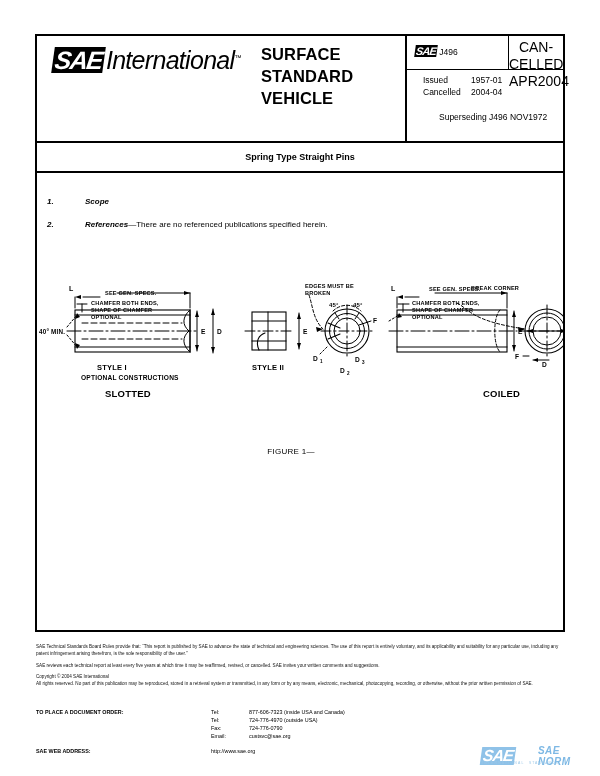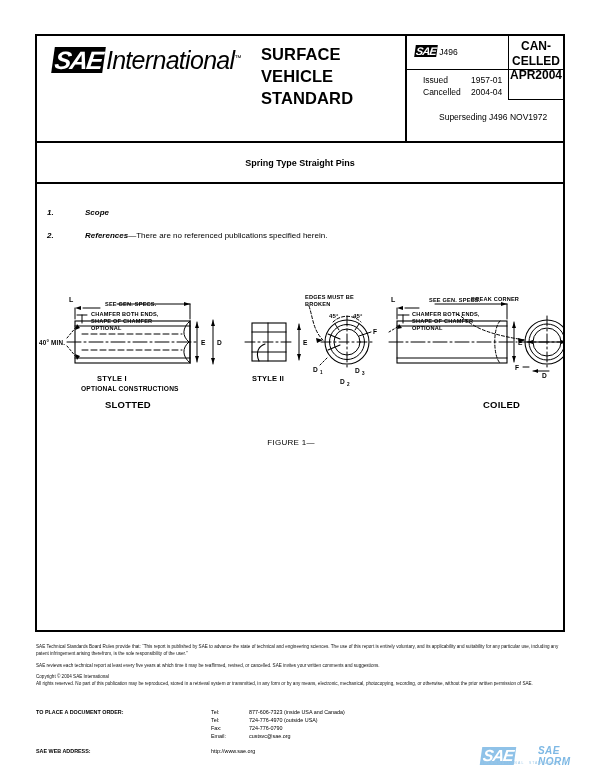--- a/index.html
+++ b/index.html
@@ -123,27 +123,27 @@
     transform: skewX(-8deg);
   }
   .hr-num-txt {
     font-size: 8.5px;
     margin-left: 2px;
   }
   .hr-cancel {
     position: absolute;
     right: 0; top: 0;
     width: 55px;
-    height: 64px;
+    height: 34px;
     border-left: 1.5px solid #000;
     border-bottom: 1.5px solid #000;
     box-sizing: border-box;
     text-align: center;
-    font-size: 12px;
-    font-weight: 700;
+    font-size: 14px;
+    font-weight: 400;
     line-height: 1.22;
     padding-top: 3px;
   }
   .hr-dates {
     position: absolute;
     left: 0;
     top: 34px;
     width: 106px;
     font-size: 8.5px;
     line-height: 1.45;
@@ -154,21 +154,21 @@
   .hr-super {
     position: absolute;
     left: 8px;
     top: 76px;
     font-size: 8.5px;
     margin-left: 24px;
   }
 
   
   .title-band {
-    height: 41px;
+    height: 30px;
     border-bottom: 2px solid #000;
     box-sizing: border-box;
     display: flex;
     align-items: center;
     justify-content: center;
     font-size: 9px;
     font-weight: 700;
   }
 
   
@@ -201,21 +201,21 @@
   .fig-wrap {
     position: absolute;
     left: 0;
     top: 82px;
     width: 100%;
     height: 180px;
   }
   .fig-caption {
     position: absolute;
     left: 0;
-    top: 172px;
+    top: 192px;
     width: 100%;
     text-align: center;
     font-size: 8px;
     letter-spacing: 0.3px;
   }
   .fig-caption-inner { margin-left: -18px; display: inline-block; }
 
   
   .footer {
     position: absolute;
@@ -305,22 +305,22 @@
     <div class="header-row">
 
       <div class="hdr-left">
         <div class="sae-logo-wrap">
           <span class="sae-mark">SAE</span>
             <span class="sae-intl"><span>International</span><span class="sae-tm">™</span></span>
         </div>
 
         <div class="std-title">
           <div>SURFACE</div>
+          <div>STANDARD</div>
           <div>VEHICLE</div>
-          <div>STANDARD</div>
         </div>
       </div>
 
       <div class="hdr-right">
         <div class="hr-top">
           <div class="hr-num">
             <span class="sae-mark-sm">SAE</span>
             <span class="hr-num-txt">J496</span>
           </div>
         </div>

